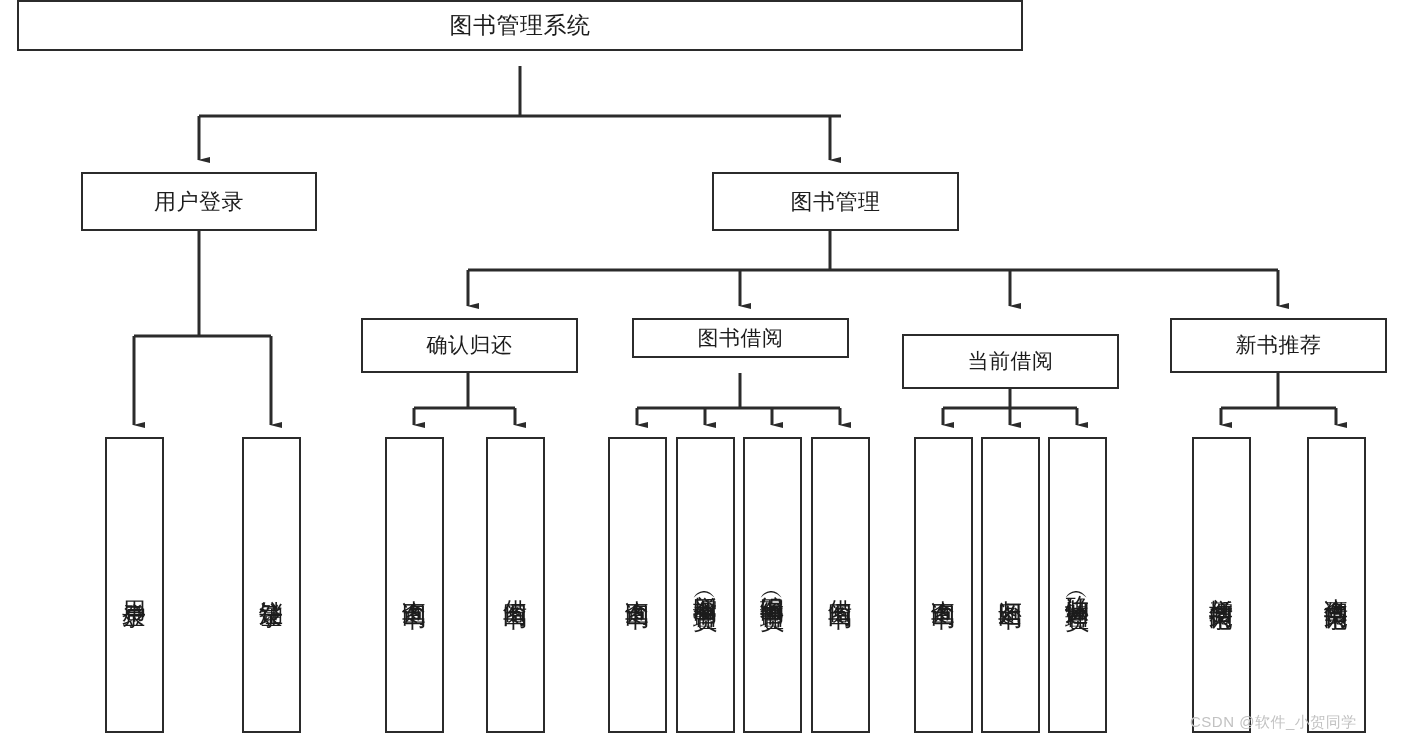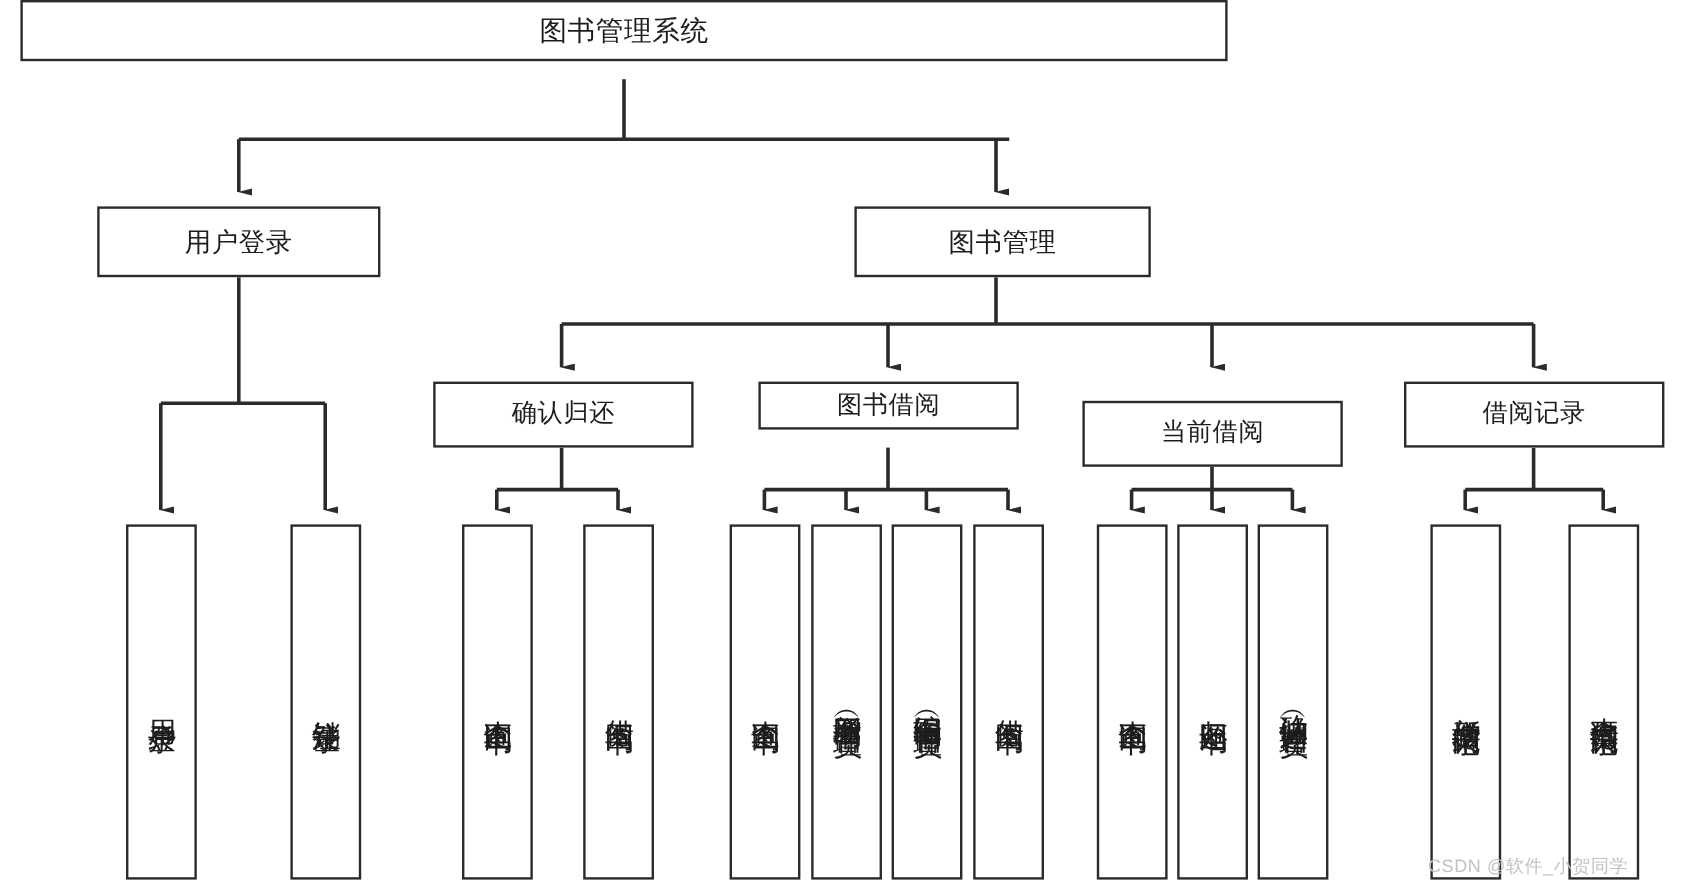--- a/index.html
+++ b/index.html
@@ -136,21 +136,21 @@
   <div class="node lvl3" style="left:361px; top:318px; width:217px; height:55px;">
     <span class="lbl">确认归还</span>
   </div>
   <div class="node lvl3" style="left:632px; top:318px; width:217px; height:40px;">
     <span class="lbl">图书借阅</span>
   </div>
   <div class="node lvl3" style="left:902px; top:334px; width:217px; height:55px;">
     <span class="lbl">当前借阅</span>
   </div>
   <div class="node lvl3" style="left:1170px; top:318px; width:217px; height:55px;">
-    <span class="lbl">借阅记录</span>
+    <span class="lbl">新书推荐</span>
   </div>
 
   <div class="node leaf" style="left:105px; top:437px; width:59px; height:296px;">
     <span class="lbl">用户登录</span>
   </div>
   <div class="node leaf" style="left:242px; top:437px; width:59px; height:296px;">
     <span class="lbl">注销登录</span>
   </div>
 
   <div class="node leaf" style="left:385px; top:437px; width:59px; height:296px;">

